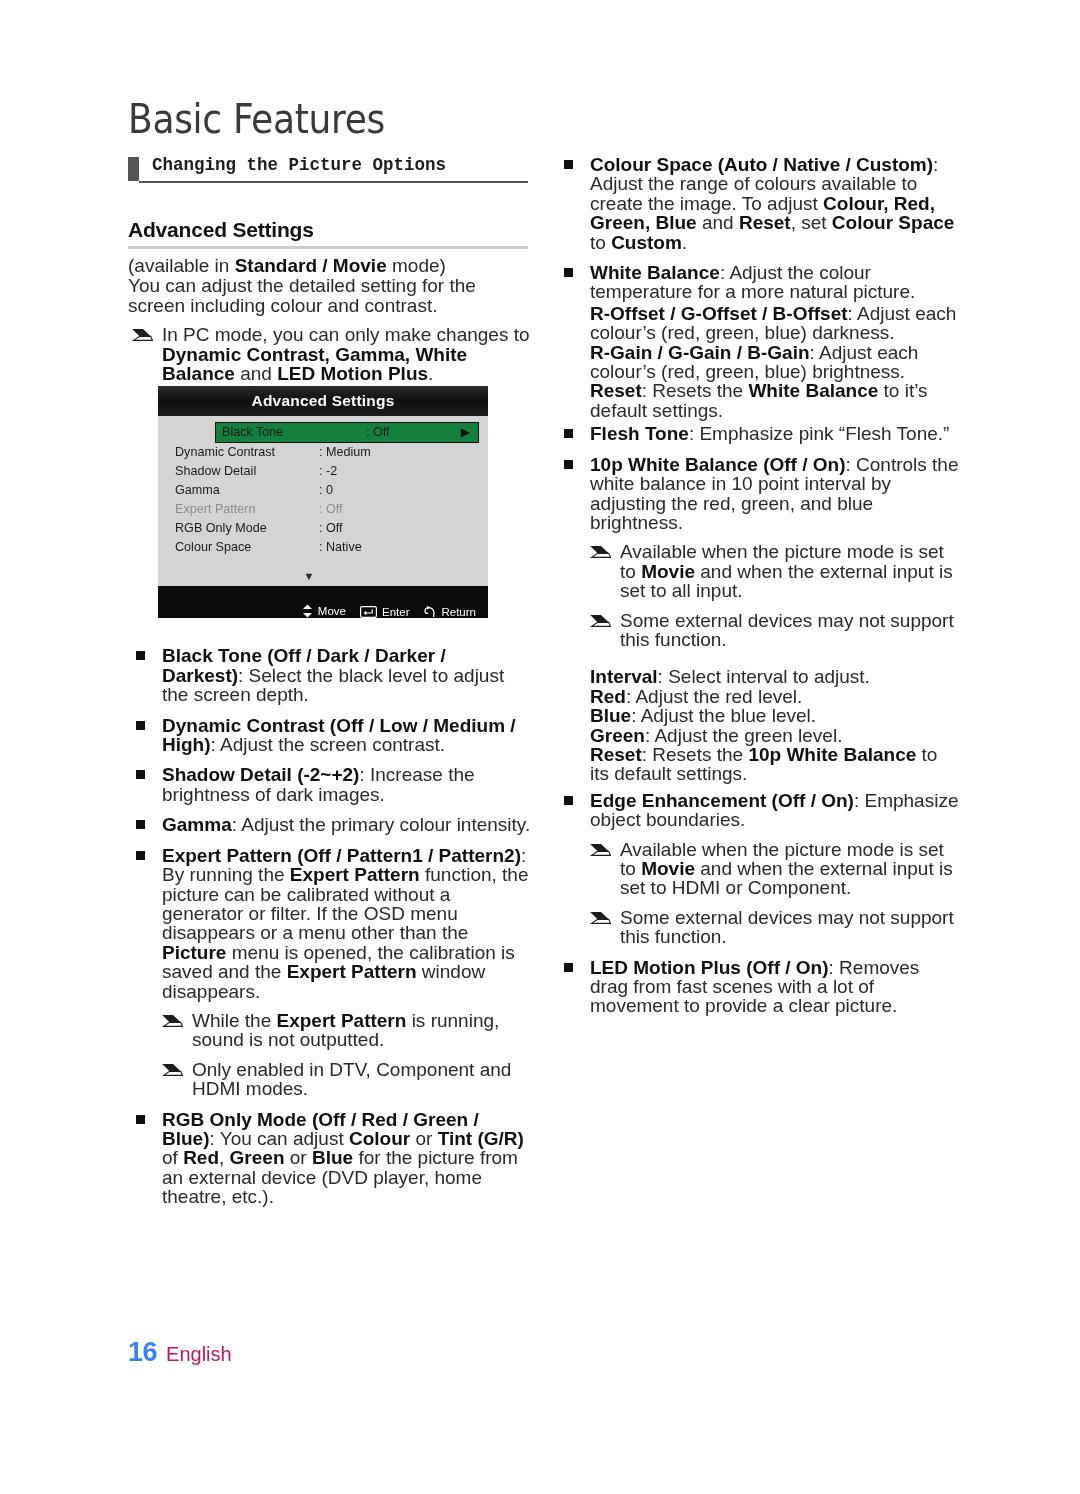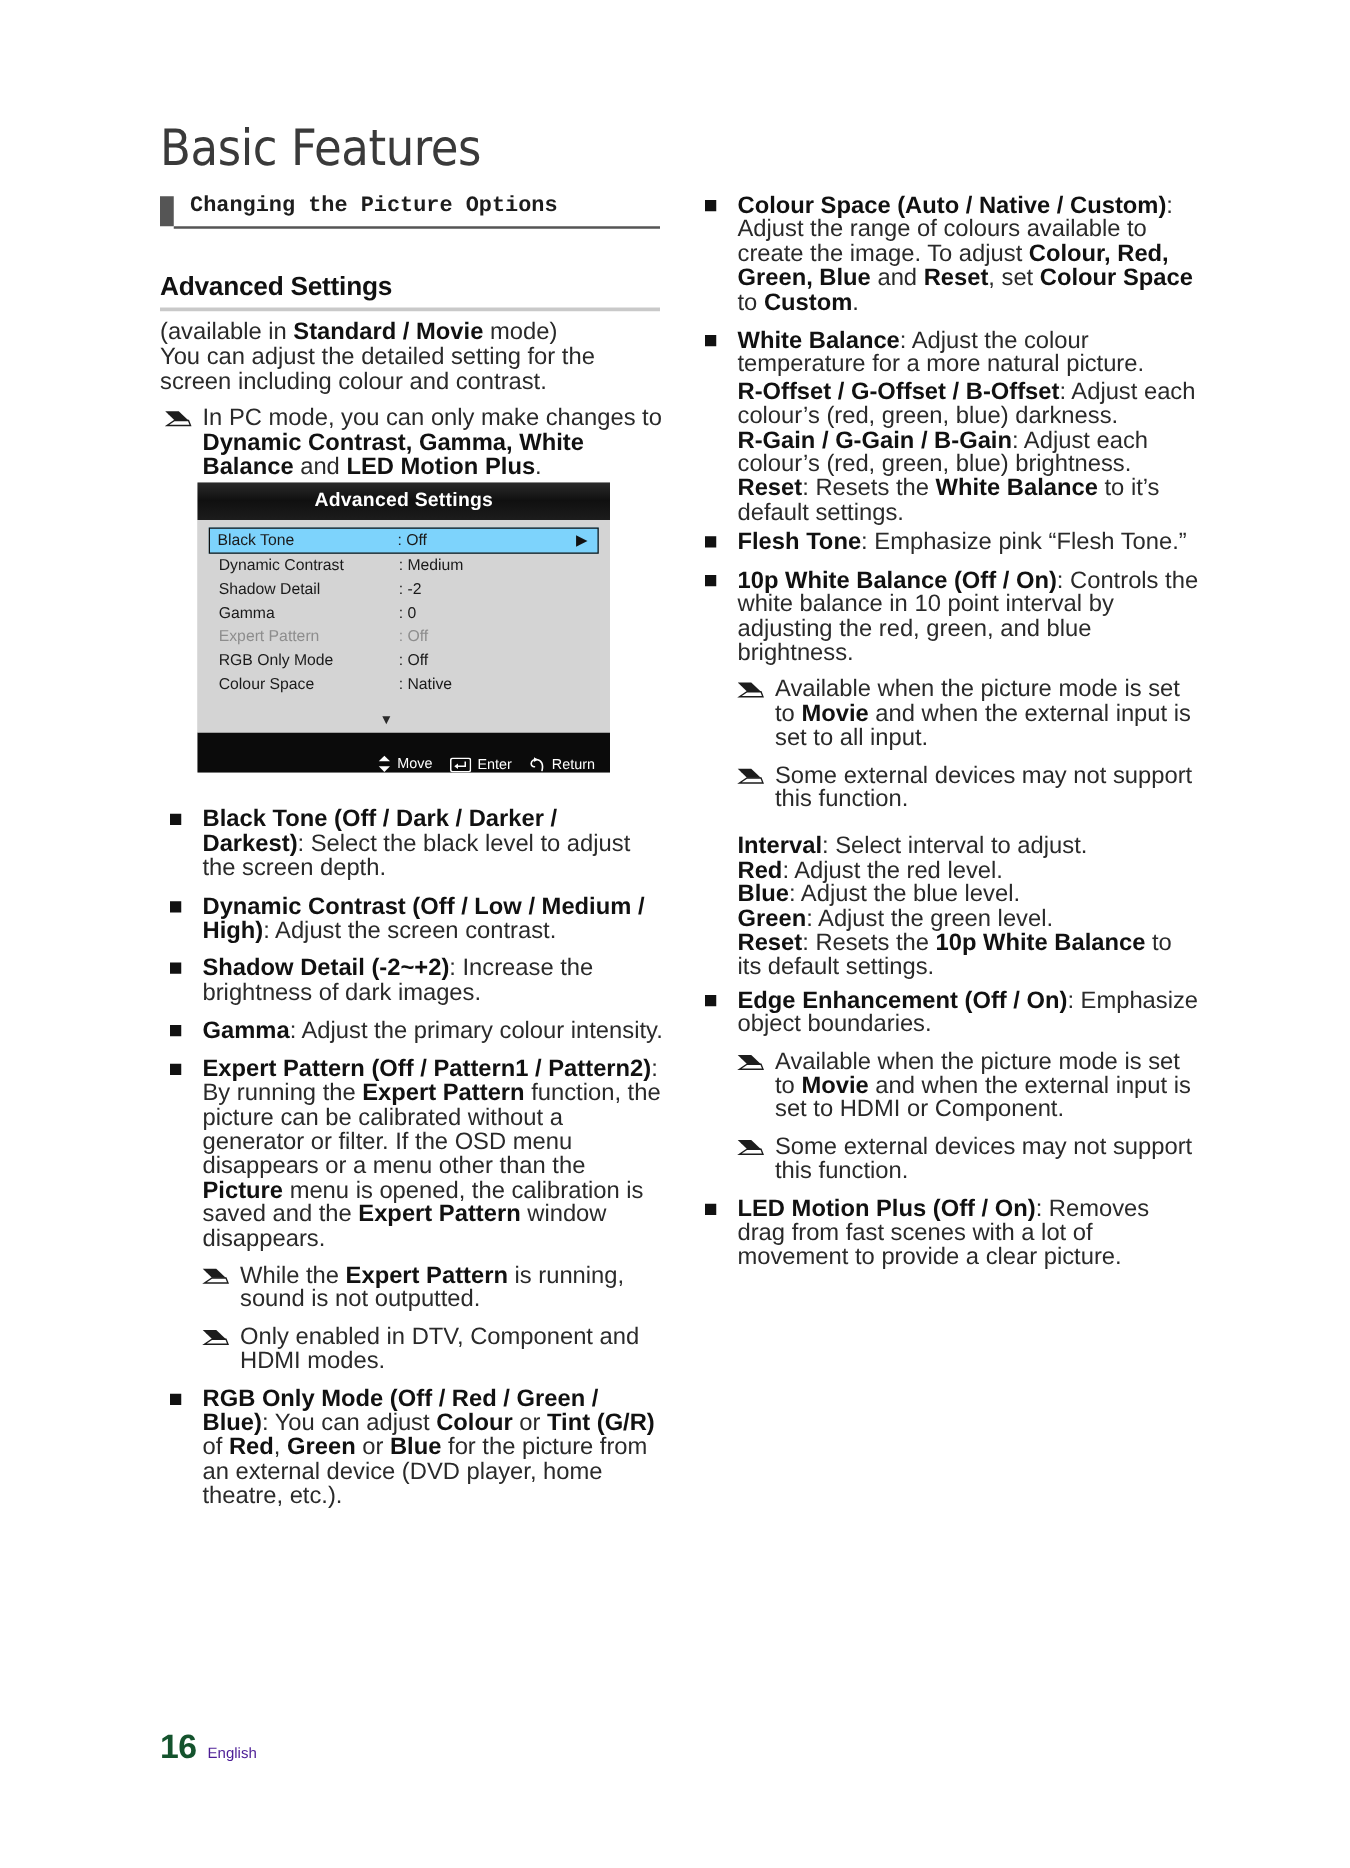--- a/index.html
+++ b/index.html
@@ -184,23 +184,24 @@
     left: 8px;
     top: 0;
   }
   .osd-row .val {
     position: absolute;
     left: 152px;
     top: 0;
   }
   .osd-row.selected {
     border: 1.6px solid #111111;
-    background: #7dd3fc;
+    background: #15803d;
     height: 21px;
     line-height: 18px;
+    margin-left: 48px;
   }
   .osd-row.selected .lbl { left: 6px; }
   .osd-row.selected .val { left: 150px; }
   .osd-row .arrow {
     position: absolute;
     right: 8px;
     top: 0;
     font-size: 12px;
     color: #111111;
   }
@@ -239,27 +240,26 @@
     position: absolute;
     left: 128px;
     top: 1337px;
     display: flex;
     align-items: baseline;
     gap: 9px;
   }
   .page-foot .num {
     font-size: 27px;
     font-weight: bold;
-    color: #14532d;
+    color: #3b82f6;
     letter-spacing: -0.5px;
-    margin-top: 45px;
   }
   .page-foot .lang {
-    font-size: 12px;
-    color: #4c1d95;
+    font-size: 20px;
+    color: #be185d;
   }
 </style>
 </head>
 <body>
 
 <div class="page">
 
   <div class="chapter-title">Basic Features</div>
 
   <div class="section-head">

